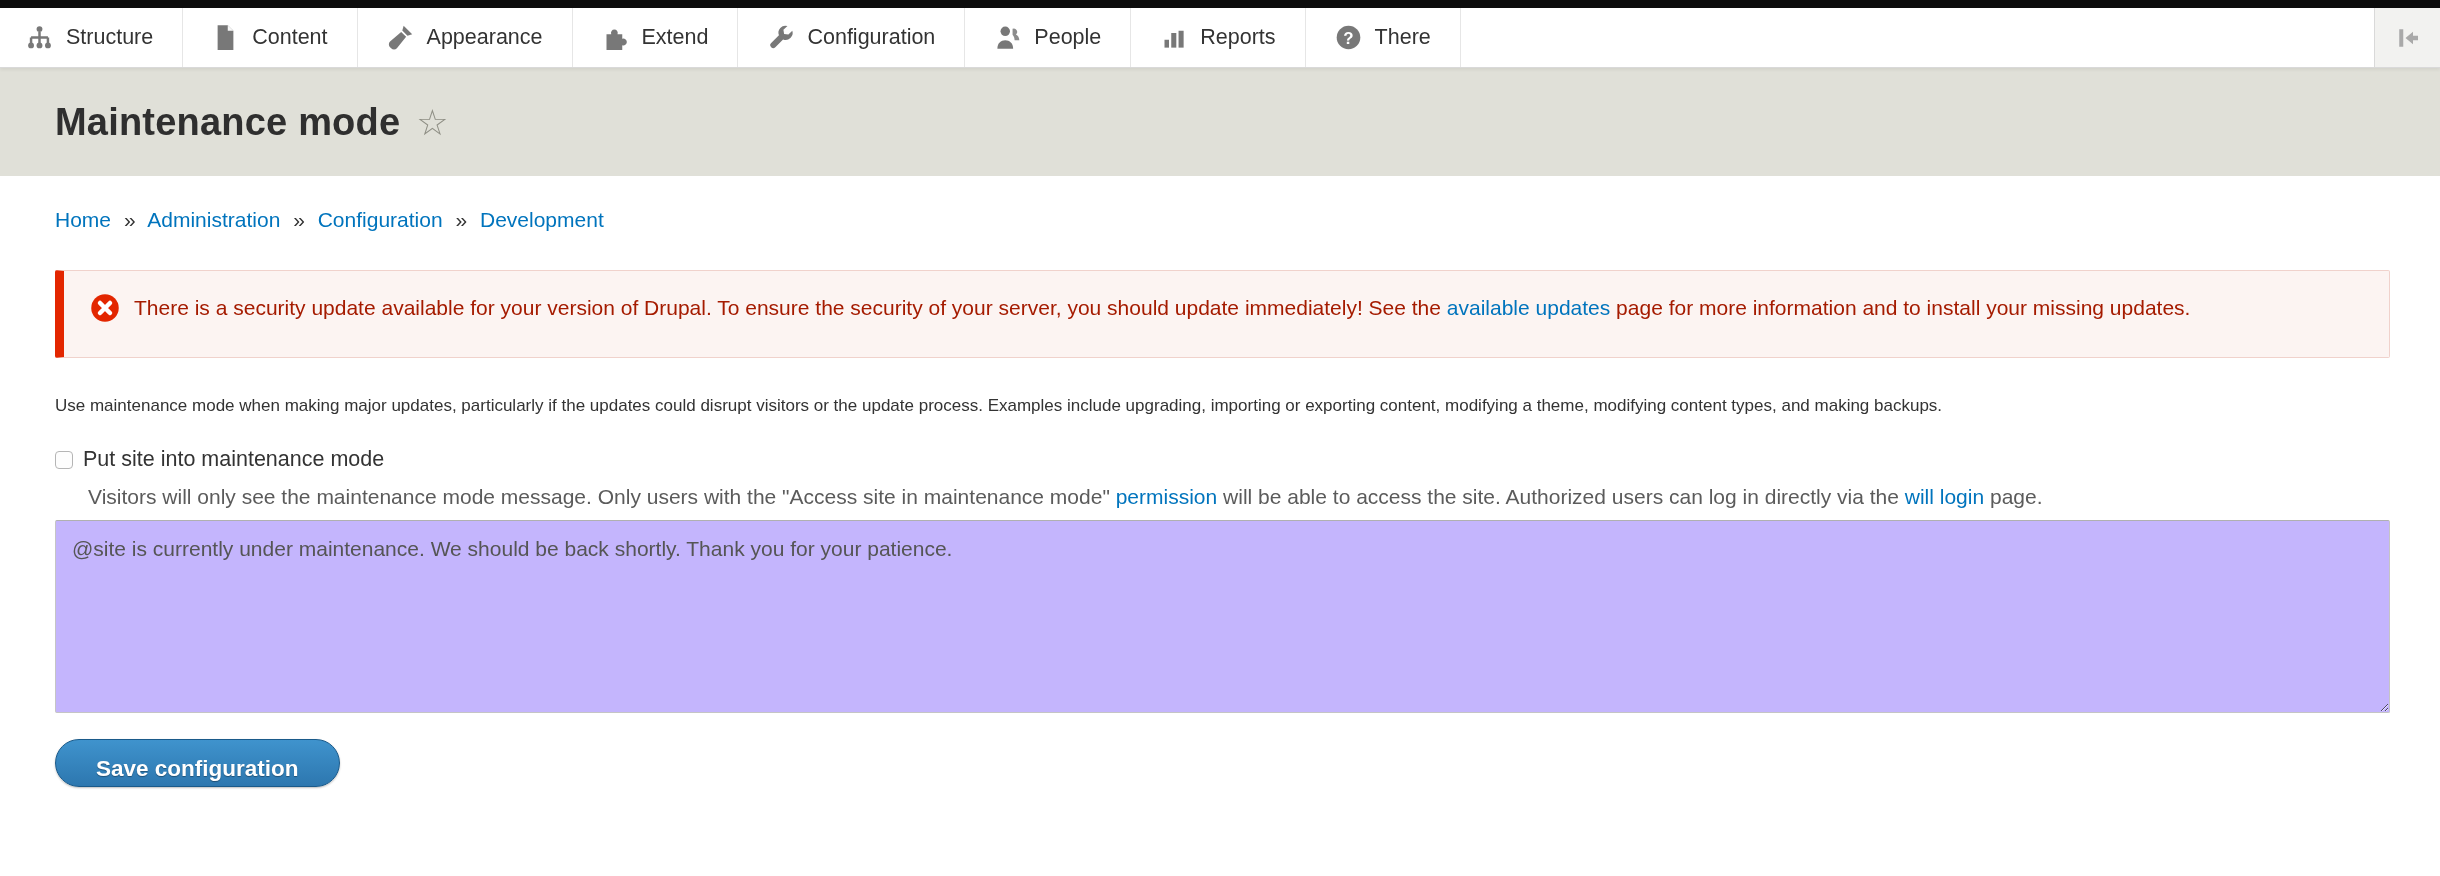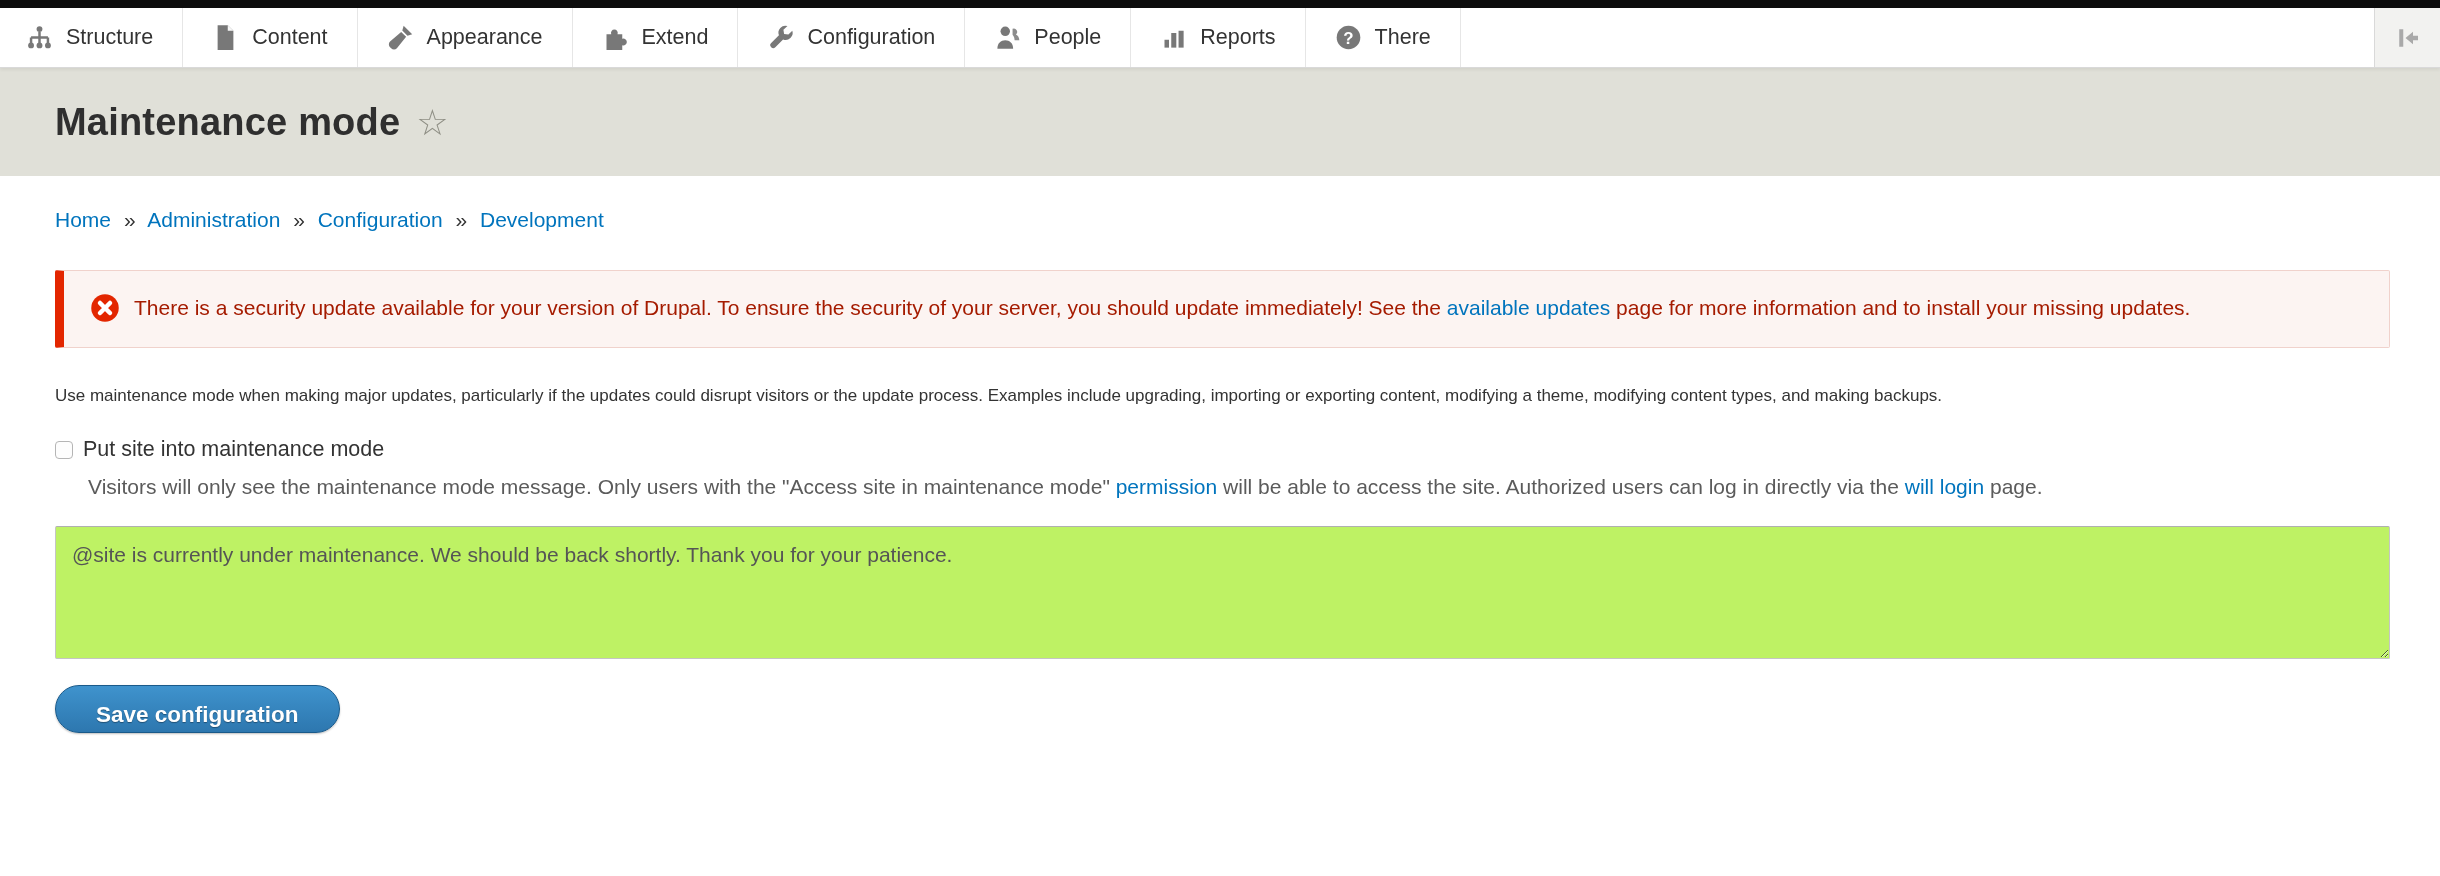--- a/index.html
+++ b/index.html
@@ -23,37 +23,37 @@
   .page-header h1 { font-size: 38px; font-weight: bold; color: #2f2f2f; letter-spacing: 0.2px; }
   .star { font-size: 36px; color: #8f8f85; margin-left: 16px; margin-top: 2px; cursor: pointer; line-height: 1; }
 
   
   .content { padding: 0 50px 0 55px; }
 
   .breadcrumb { margin-top: 32px; font-size: 21px; color: #333; }
   .breadcrumb a { color: #0074bd; text-decoration: none; cursor: pointer; }
   .breadcrumb .sep { margin: 0 7px; color: #333; }
 
-  .error-box { margin-top: 38px; background: #fcf4f2; border: 1px solid #f0d2cc; border-left: 9px solid #e32600; border-radius: 2px; padding: 20px 26px 22px 70px; position: relative; color: #a51b00; font-size: 21px; line-height: 34px; }
+  .error-box { margin-top: 38px; background: #fcf4f2; border: 1px solid #f0d2cc; border-left: 9px solid #e32600; border-radius: 2px; padding: 20px 26px 32px 70px; position: relative; color: #a51b00; font-size: 21px; line-height: 34px; }
   .err-icon { position: absolute; left: 26px; top: 22px; width: 30px; height: 30px; }
   .err-icon svg { width: 30px; height: 30px; }
   .error-box a { color: #0074bd; text-decoration: none; cursor: pointer; }
 
   .intro { margin-top: 30px; font-size: 17px; line-height: 35px; color: #333; }
 
   .check-row { margin-top: 24px; display: flex; align-items: center; }
   .check-row input[type="checkbox"] { appearance: none; -webkit-appearance: none; width: 18px; height: 18px; border: 1px solid #b5b5b5; border-radius: 4px; background: #fdfdfd; cursor: pointer; flex: 0 0 auto; }
   .check-row label { font-size: 21.5px; color: #333; margin-left: 10px; cursor: pointer; }
 
   .check-desc { margin-top: 10px; margin-left: 33px; font-size: 21px; color: #5b5b5b; line-height: 30px; }
   .check-desc a { color: #0074bd; text-decoration: none; cursor: pointer; }
 
   .field-label { margin-top: 34px; font-size: 21.5px; font-weight: bold; color: #222; }
 
-  textarea.msg { display: block; margin-top: 24px; width: 100%; height: 133px; border: 1px solid #c5c5c5; border-top-color: #b0b0b0; border-radius: 2px; background: #bef264; padding: 13px 16px; font-family: "Liberation Sans", sans-serif; font-size: 21px; color: #555; line-height: 30px; resize: both; outline: none; }
+  textarea.msg { display: block; margin-top: 8px; width: 100%; height: 193px; border: 1px solid #c5c5c5; border-top-color: #b0b0b0; border-radius: 2px; background: #c4b5fd; padding: 13px 16px; font-family: "Liberation Sans", sans-serif; font-size: 21px; color: #555; line-height: 30px; resize: both; outline: none; }
 
   .save-btn { margin-top: 26px; height: 48px; padding: 16px 40px; border-radius: 24px; border: 1px solid #1a5a8a; background: linear-gradient(to bottom, #3f93cd 0%, #2d77af 100%); color: #fff; font-family: "Liberation Sans", sans-serif; font-size: 22.5px; font-weight: bold; text-shadow: 0 1px 1px rgba(0,0,0,0.35); box-shadow: 0 1px 2px rgba(0,0,0,0.25); cursor: pointer; }
 </style>
 </head>
 <body>
 
 <div class="top-strip"></div>
 
 <nav class="toolbar">
   <div class="tb-item">

